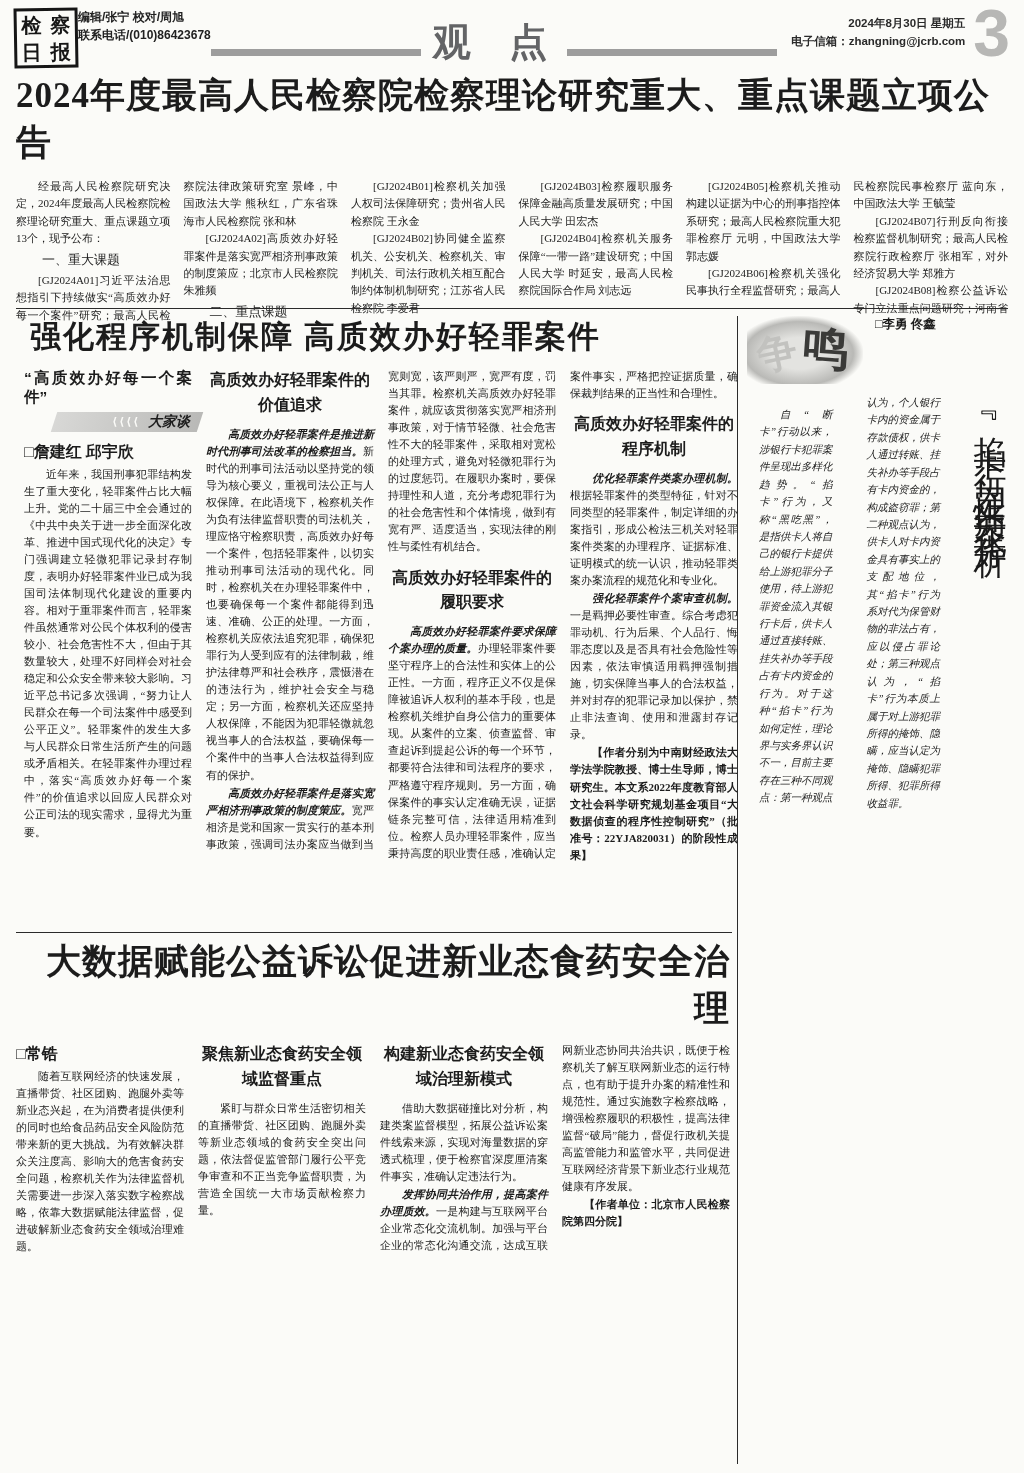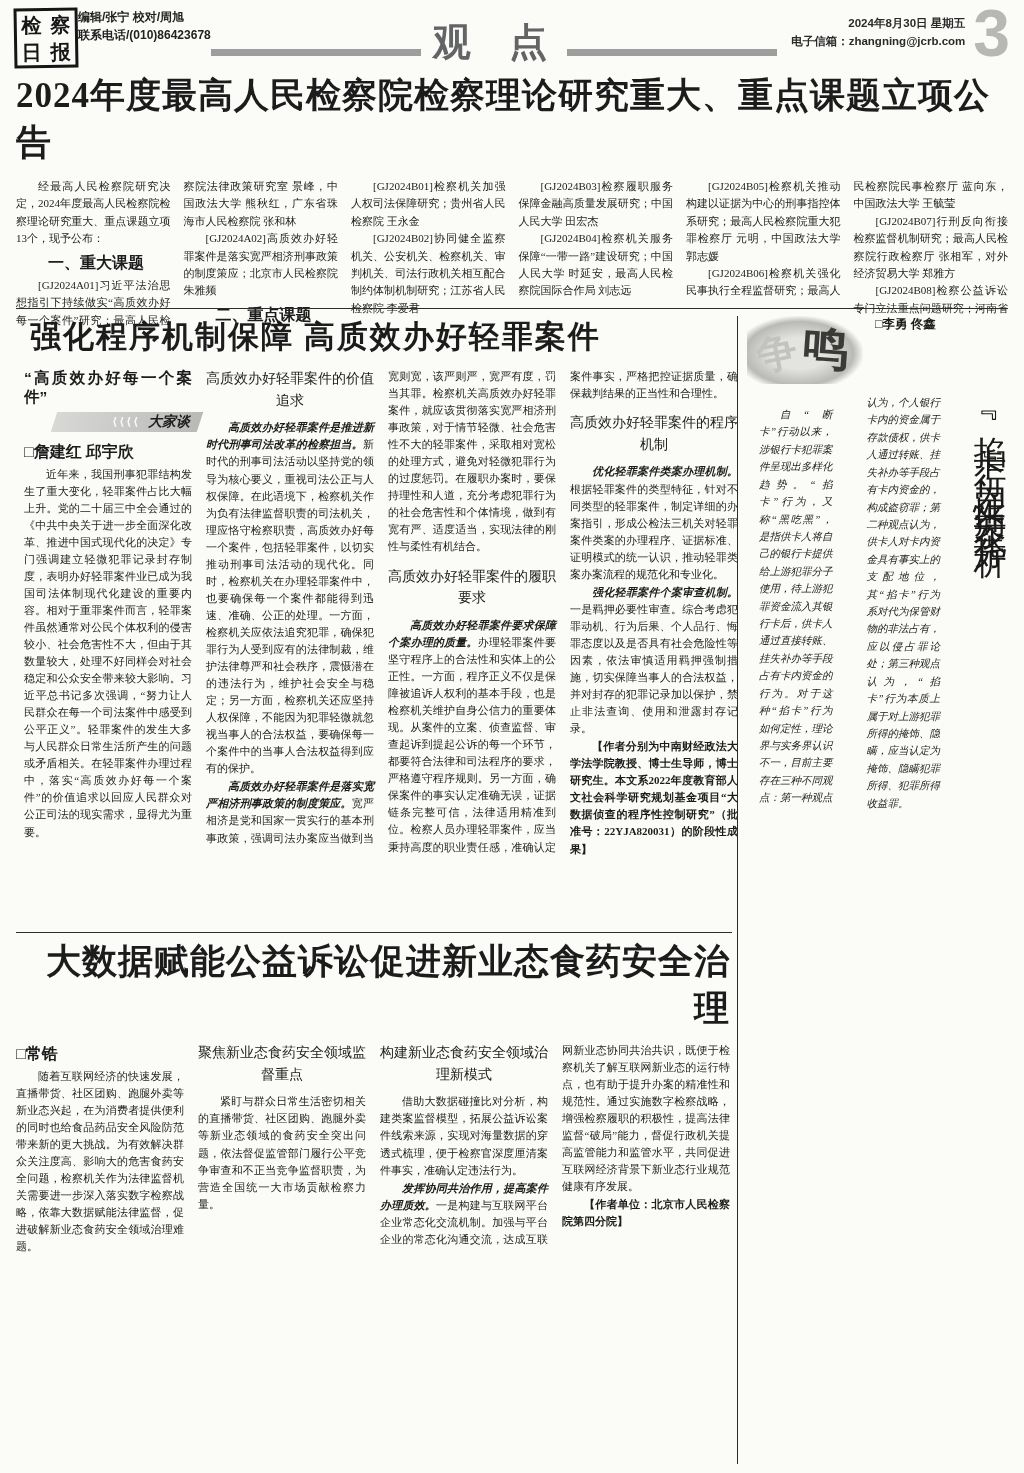--- a/index.html
+++ b/index.html
@@ -22,26 +22,26 @@
             margin:6px 8px 0 14px;white-space:nowrap;font-family:"Liberation Sans",sans-serif;}
   .page-num{font-size:66px;font-weight:900;color:#b7b7b5;line-height:.9;margin-top:-4px;
             font-family:"Liberation Sans",sans-serif;}
 
   
   .ann{position:absolute;top:70px;left:16px;width:992px;}
   .ann h1{margin:2px 0 12px 0;font-size:35px;font-weight:900;letter-spacing:1px;}
   .ann-body{column-count:6;column-gap:13px;height:152px;overflow:hidden;
             font-size:11px;line-height:1.58;text-align:justify;}
   .ann-body p{margin:0;text-indent:2em;}
-  .ann-body .blk-subhead{margin:2px 0;font-weight:bold;text-indent:2em;font-size:16px;}
+  .ann-body .blk-subhead{margin:2px 0;font-weight:normal;text-indent:2em;font-size:13px;}
   .rule-h{position:absolute;left:16px;width:992px;border-top:1px solid #2b2b2b;}
 
   
   .art-body p{margin:0 0 1px 0;text-indent:2em;}
-  .art-body .blk-subhead{text-indent:0;text-align:center;font-weight:normal;font-size:14px;
+  .art-body .blk-subhead{text-indent:0;text-align:center;font-weight:bold;font-size:16px;
                          margin:10px 0 8px 0;column-span:none;}
   .blk-lead b.lead{font-weight:bold;font-style:italic;}
   .art-body .blk-note{font-weight:bold;text-indent:2em;}
 
   
   .a2{position:absolute;top:316px;left:24px;width:714px;}
   .a2 h2{margin:0;text-align:left;font-size:31px;font-weight:900;letter-spacing:2px;padding-left:6px;}
   .a2-body{margin-top:10px;column-count:4;column-gap:14px;height:552px;overflow:hidden;
            font-size:11px;line-height:1.55;text-align:justify;}
   .djt-box{break-inside:avoid;margin-bottom:8px;}

